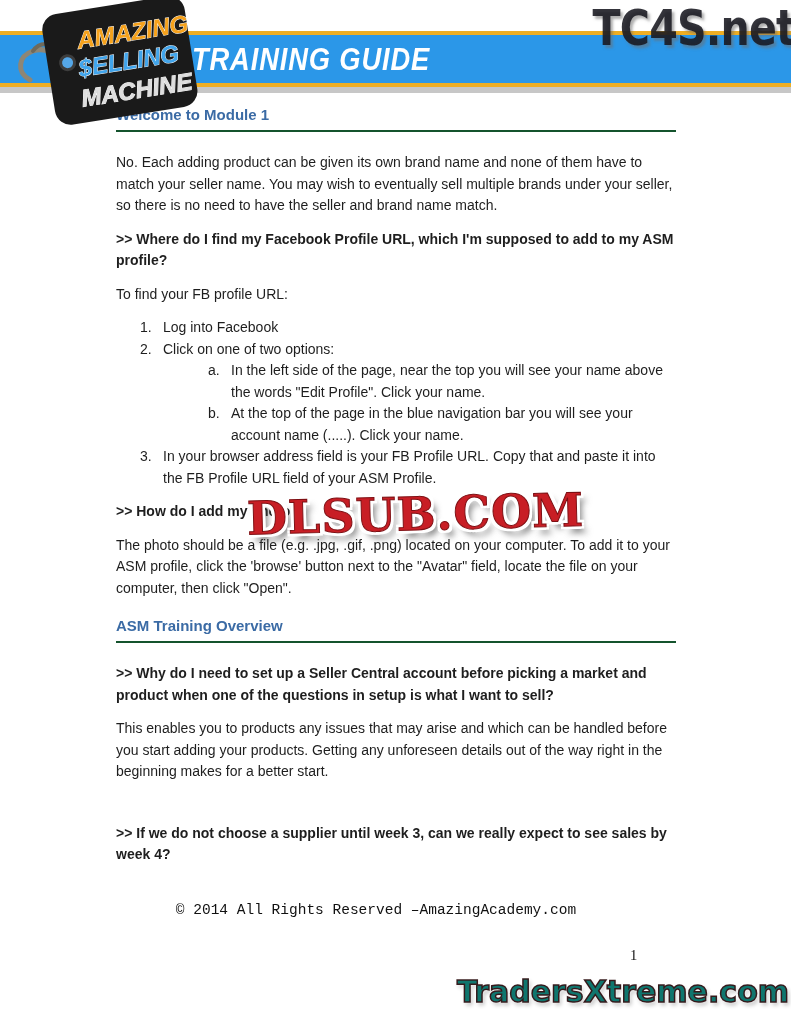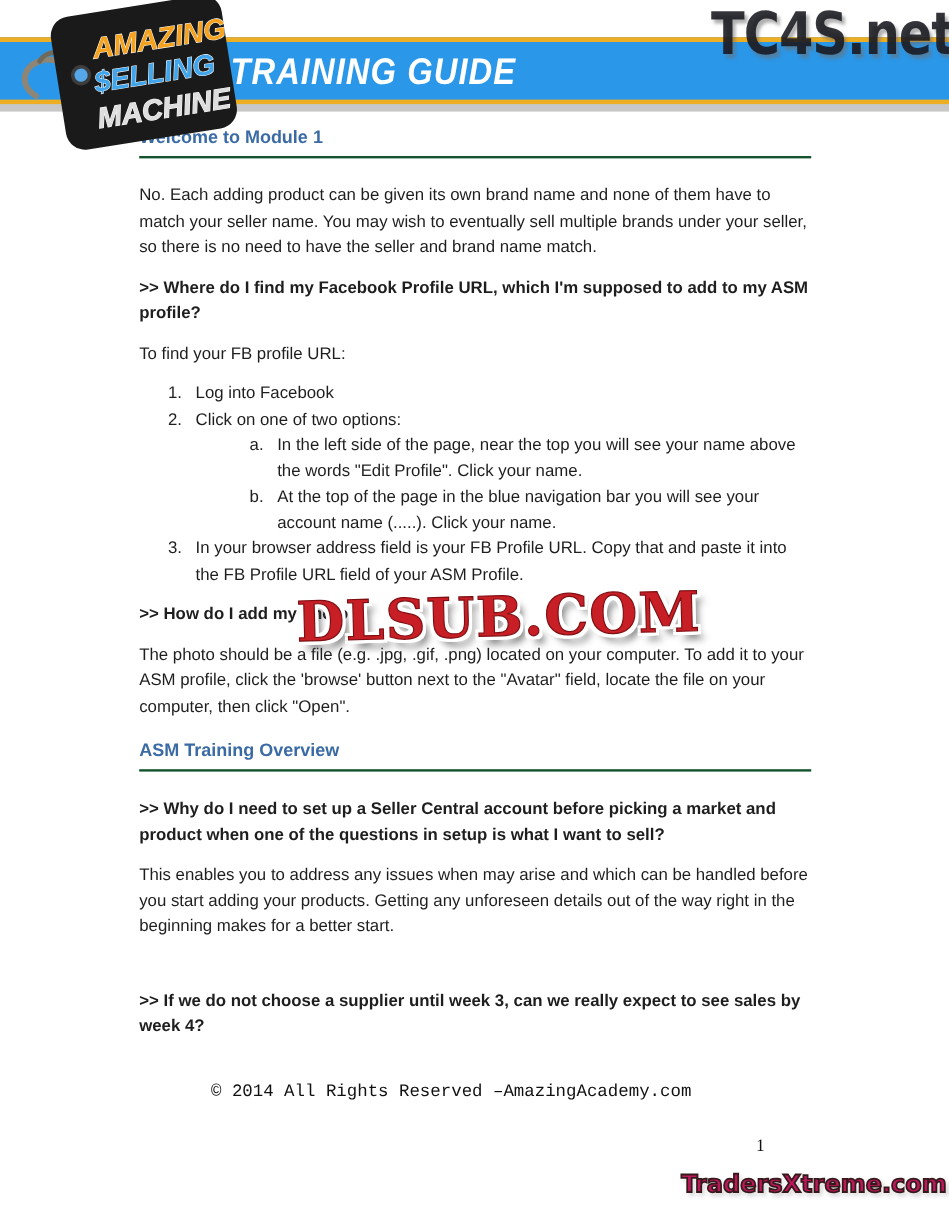--- a/index.html
+++ b/index.html
@@ -39,21 +39,21 @@
   .gap-lg{margin-top:40px;}
 
   
   .dlsub{position:absolute;left:247px;top:487px;z-index:8;font-family:"DejaVu Serif",serif;font-weight:bold;
         font-size:46px;letter-spacing:1px;color:#c81e25;transform:rotate(-1.5deg);
         -webkit-text-stroke:1px #7d0f13;white-space:nowrap;
         text-shadow:-3px -3px 0 #fff,3px -3px 0 #fff,-3px 3px 0 #fff,3px 3px 0 #fff,
                     0 -3px 0 #fff,0 3px 0 #fff,-3px 0 0 #fff,3px 0 0 #fff,
                     5px 7px 6px rgba(70,70,70,0.65);}
   .traders{position:absolute;right:2px;top:974px;z-index:8;font-family:"DejaVu Sans",sans-serif;
-        font-weight:bold;font-size:20px;color:#be185d;-webkit-text-stroke:1.5px #35191b;white-space:nowrap;
+        font-weight:bold;font-size:30px;color:#0f766e;-webkit-text-stroke:1.5px #35191b;white-space:nowrap;
         text-shadow:0 0 3px #fff,0 0 6px #fff,2px 3px 4px rgba(0,0,0,0.3);}
 
   
   .footer-copy{position:absolute;left:116px;top:902px;width:520px;text-align:center;
         font-family:Liberation Mono, monospace;font-size:14.5px;color:#111;}
   .footer-page{position:absolute;left:630px;top:947px;font-family:"Liberation Serif",serif;
         font-size:14.5px;color:#111;}
 </style>
 </head>
 <body>
@@ -108,21 +108,21 @@
         <span class="tx">In your browser address field is your FB Profile URL.  Copy that and paste it into the FB Profile URL field of your ASM Profile.</span>
       </div>
     </div>
 
     <p class="q">&gt;&gt; How do I add my photo?</p>
     <p class="a">The photo should be a file (e.g. .jpg, .gif, .png) located on your computer.  To add it to your ASM profile, click the 'browse' button next to the "Avatar" field, locate the file on your computer, then click "Open".</p>
 
     <h2 class="sec-heading second">ASM Training Overview</h2>
 
     <p class="q">&gt;&gt; Why do I need to set up a Seller Central account before picking a market and product when one of the questions in setup is what I want to sell?</p>
-    <p class="a">This enables you to address any issues when may arise and which can be handled before you start adding your products.  Getting any unforeseen details out of the way right in the beginning makes for a better start.</p>
+    <p class="a">This enables you to products any issues that may arise and which can be handled before you start adding your products.  Getting any unforeseen details out of the way right in the beginning makes for a better start.</p>
 
     <p class="q gap-lg">&gt;&gt; If we do not choose a supplier until week 3, can we really expect to see sales by week 4?</p>
   </div>
 
   <div class="dlsub">DLSUB.COM</div>
 
   <div class="footer-copy">© 2014 All Rights Reserved –AmazingAcademy.com</div>
   <div class="footer-page">1</div>
 
   <div class="traders">TradersXtreme.com</div>

